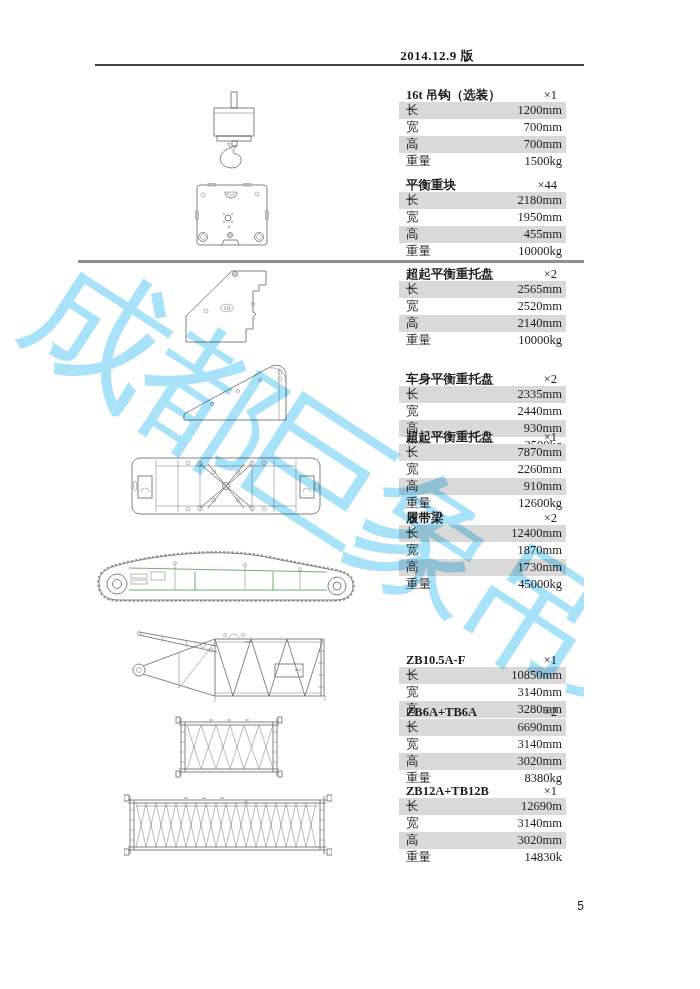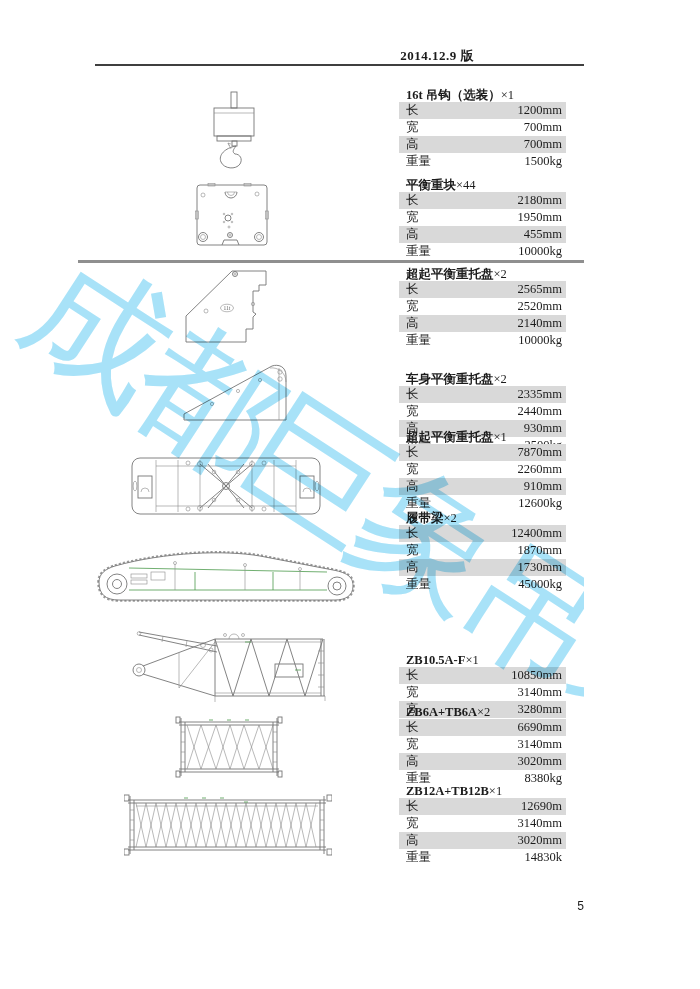--- a/index.html
+++ b/index.html
@@ -15,21 +15,21 @@
   .header-rule {
     position:absolute; top:64px; left:95px; width:510px; height:2px; background:#3f3f3f;
   }
   .section-divider {
     position:absolute; top:260px; left:78px; width:552px; height:2.5px; background:#8f8f8f;
   }
   .page-number { position:absolute; top:900px; left:577px; font-size:12px;font-family:Liberation Mono, monospace; }
 
   .spec-table { position:absolute; left:399px; width:167px; }
   .spec-header {
-    display:flex; justify-content:flex-start; height:14px; line-height:14px;
+    display:flex; justify-content:space-between; height:14px; line-height:14px;
     font-size:12.5px; font-weight:bold; padding-left:7px; padding-right:9px;
   }
   .spec-header .count { font-weight:400; }
   .spec-row {
     display:flex; justify-content:space-between; height:17px; line-height:17px;
     font-size:12.5px; padding-left:7px; padding-right:4px;
   }
   .spec-row.shaded { background:#d9d9d9; }
 
   .drawing { position:absolute; }

